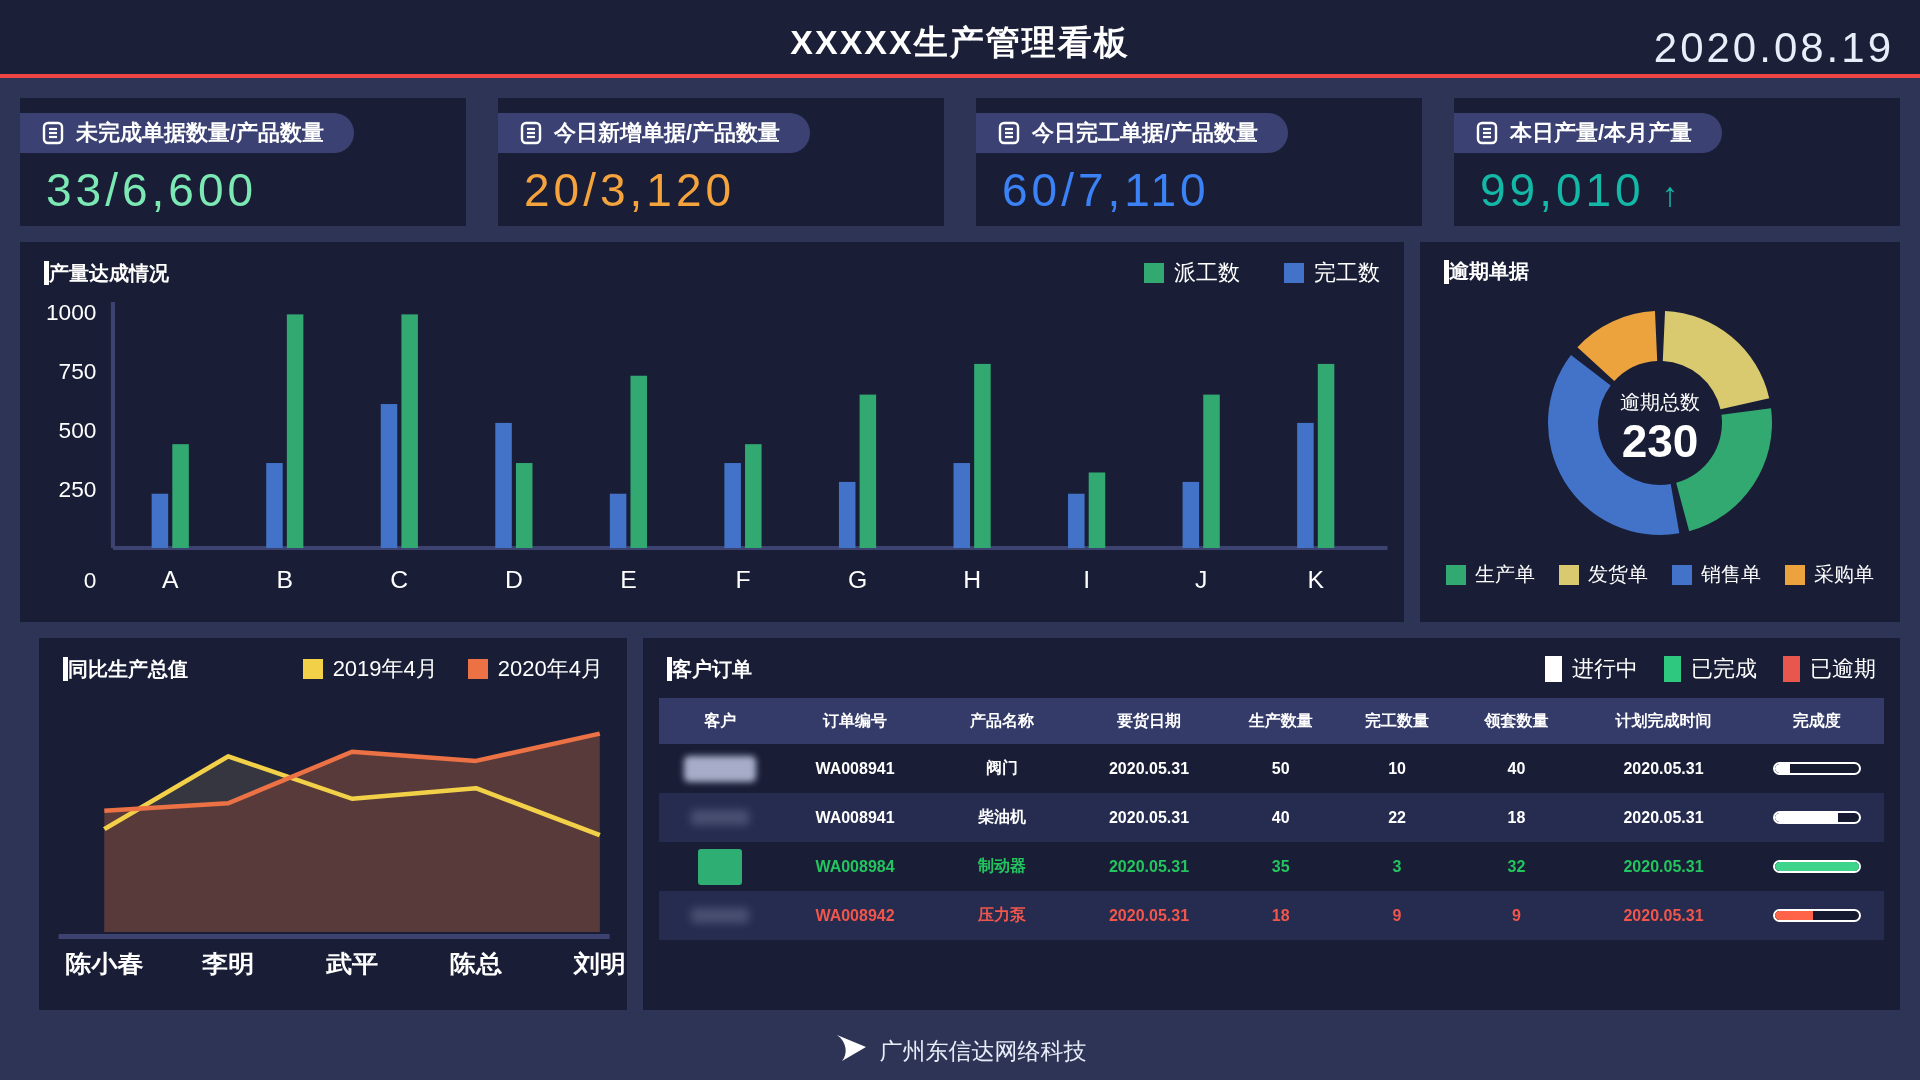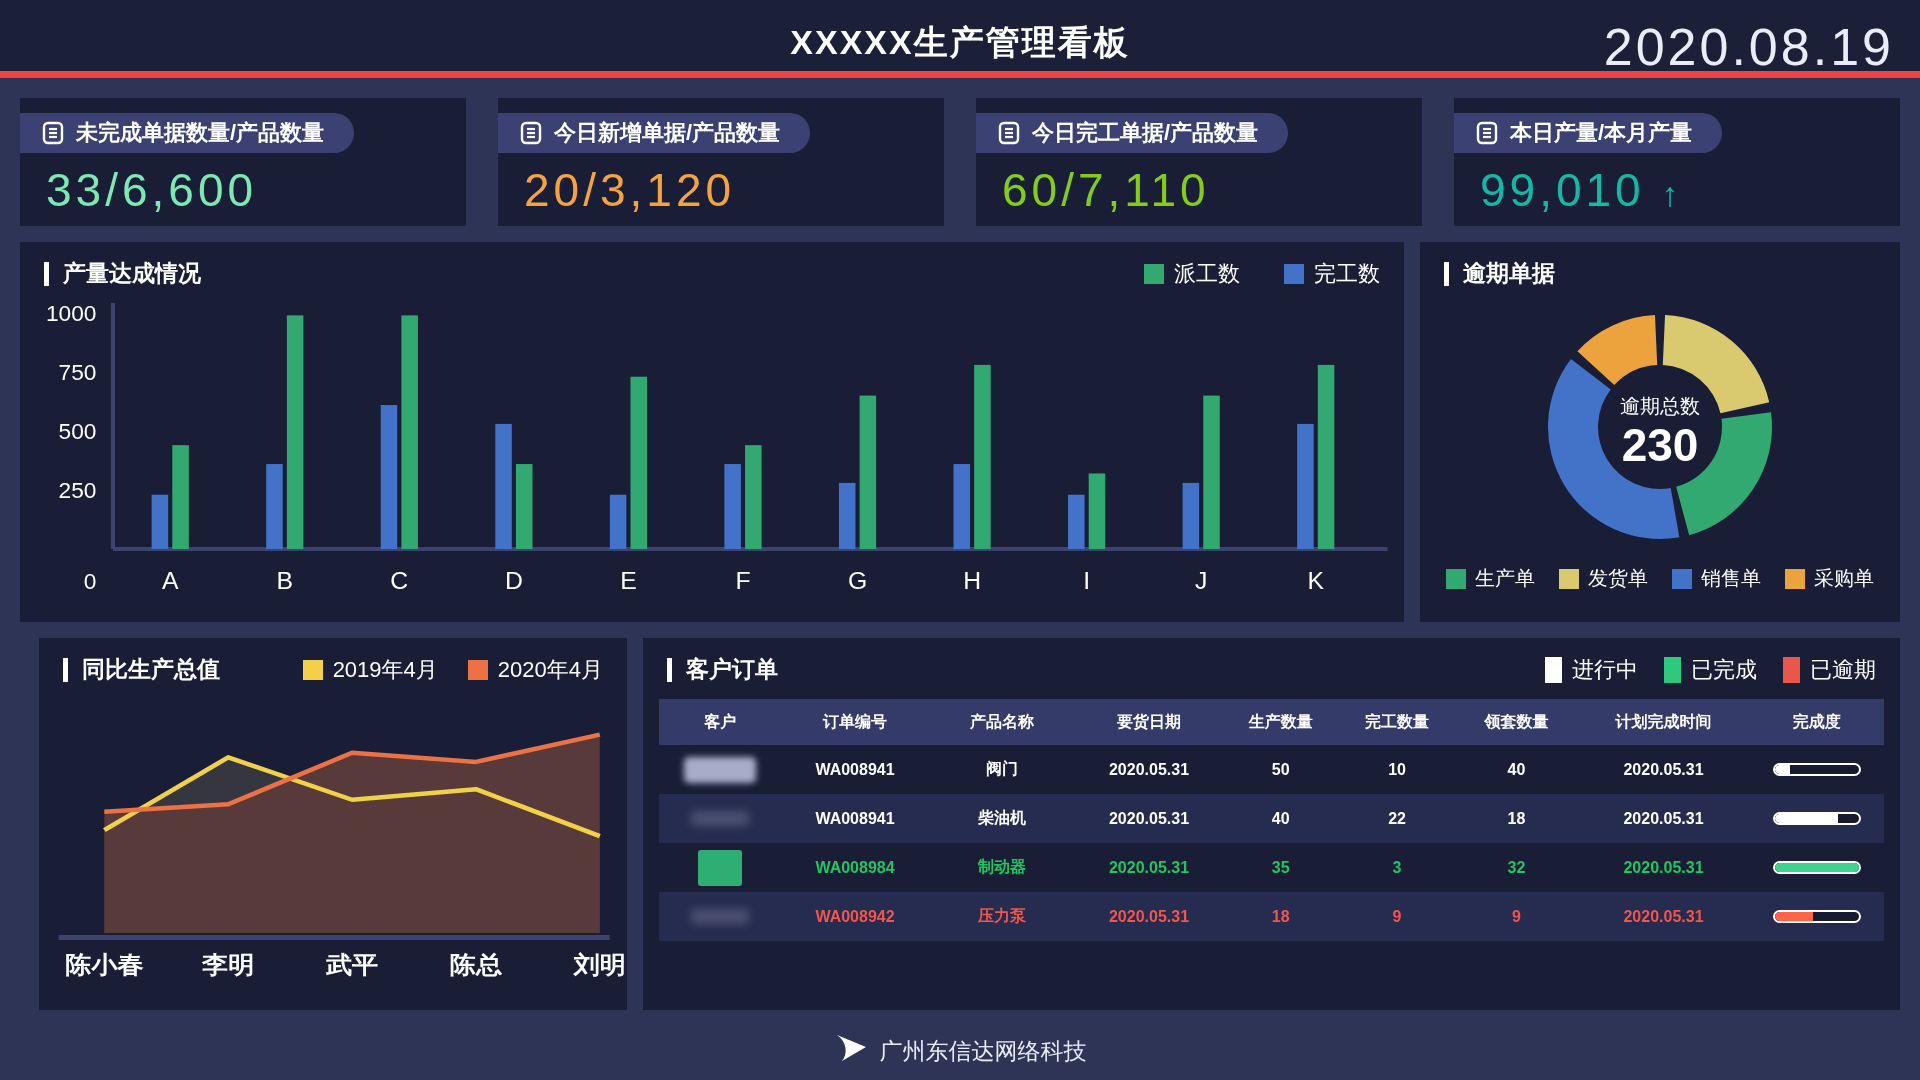--- a/index.html
+++ b/index.html
@@ -3,43 +3,43 @@
 <meta charset="utf-8">
 <style>
   * { margin:0; padding:0; box-sizing:border-box; }
   html,body { width:1920px; height:1080px; }
   body {
     background:#2e3456;
     font-family:"Liberation Sans","DejaVu Sans",sans-serif;
     color:#fff; overflow:hidden;
   }
   
-  .header { position:relative; height:78px; background:#1b2038; border-bottom:7px solid #ef4444; }
+  .header { position:relative; height:78px; background:#1b2038; border-bottom:4px solid #ef4444; }
   .header-title { position:absolute; left:0; right:0; top:20px; text-align:center; font-size:34px; font-weight:bold; letter-spacing:2px; }
-  .header-date { position:absolute; right:26px; top:17px; font-size:52px; color:#e9edf9; letter-spacing:3px; }
+  .header-date { position:absolute; right:26px; top:24px; font-size:42px; color:#e9edf9; letter-spacing:3px; }
   
   .content { padding:20px; display:flex; flex-direction:column; gap:16px; }
   .panel { background:#191e36; }
   .kpi-row { display:flex; gap:32px; height:128px; }
   .row2 { display:flex; gap:16px; height:380px; }
   .row3 { display:flex; gap:16px; height:372px;margin-left:19px; }
   .panel-bar { flex:1; }
   .panel-donut { width:480px; }
   .panel-line { width:588px; }
   .panel-table { flex:1; }
   
   .kpi-card { flex:1; background:#191e36; }
   .kpi-pill { display:inline-flex; align-items:center; height:40px; background:#3b4273; border-radius:0 20px 20px 0; padding-right:30px; margin-top:15px; }
   .kpi-icon { margin:0 12px 0 22px; display:flex; }
   .kpi-label { font-size:22px; font-weight:bold; }
   .kpi-value { margin:10px 0 0 26px; font-size:46px; letter-spacing:4px; font-weight:500; white-space:nowrap; }
   .kpi-arrow { font-size:34px; letter-spacing:0; }
   
   .panel-head { display:flex; justify-content:space-between; align-items:center; padding:16px 24px 4px 24px; }
-  .panel-title { display:flex; align-items:center; gap:14px; font-size:23px; font-weight:bold; }
+  .panel-title { display:flex; align-items:center; font-size:20px; font-weight:bold; }
   .title-bar { width:5px; height:24px; background:#fff; display:inline-block; }
   .legend { display:flex; gap:44px; align-items:center; }
   .legend-item { display:flex; align-items:center; gap:10px; font-size:22px; }
   .legend-swatch { width:20px; height:20px; display:inline-block; }
   .legend-swatch.tall { width:17px; height:26px; }
   
   .bar-svg { width:100%; height:308px; display:block; }
   .tick { fill:#ffffff; font-size:22px; }
   .cat  { fill:#ffffff; font-size:24px; }
   .axis { stroke:#3d4370; stroke-width:4; }
@@ -109,21 +109,21 @@
         <span class="kpi-icon">
           <svg width="22" height="24" viewBox="0 0 22 24">
               <rect x="2" y="2" width="18" height="20" rx="4" fill="none" stroke="#fff" stroke-width="2.4"></rect>
               <line x1="7" y1="8" x2="15" y2="8" stroke="#fff" stroke-width="2.2"></line>
               <line x1="7" y1="12" x2="15" y2="12" stroke="#fff" stroke-width="2.2"></line>
               <line x1="7" y1="16" x2="15" y2="16" stroke="#fff" stroke-width="2.2"></line>
             </svg>
         </span>
         <span class="kpi-label">今日完工单据/产品数量</span>
       </div>
-      <div class="kpi-value" style="color: #84cc16;"><span>60/7,110</span><span class="kpi-arrow"></span></div>
+      <div class="kpi-value" style="color: #3b82f6;"><span>60/7,110</span><span class="kpi-arrow"></span></div>
     </div>
     <div class="kpi-card panel">
       <div class="kpi-pill">
         <span class="kpi-icon">
           <svg width="22" height="24" viewBox="0 0 22 24">
               <rect x="2" y="2" width="18" height="20" rx="4" fill="none" stroke="#fff" stroke-width="2.4"></rect>
               <line x1="7" y1="8" x2="15" y2="8" stroke="#fff" stroke-width="2.2"></line>
               <line x1="7" y1="12" x2="15" y2="12" stroke="#fff" stroke-width="2.2"></line>
               <line x1="7" y1="16" x2="15" y2="16" stroke="#fff" stroke-width="2.2"></line>
             </svg>

